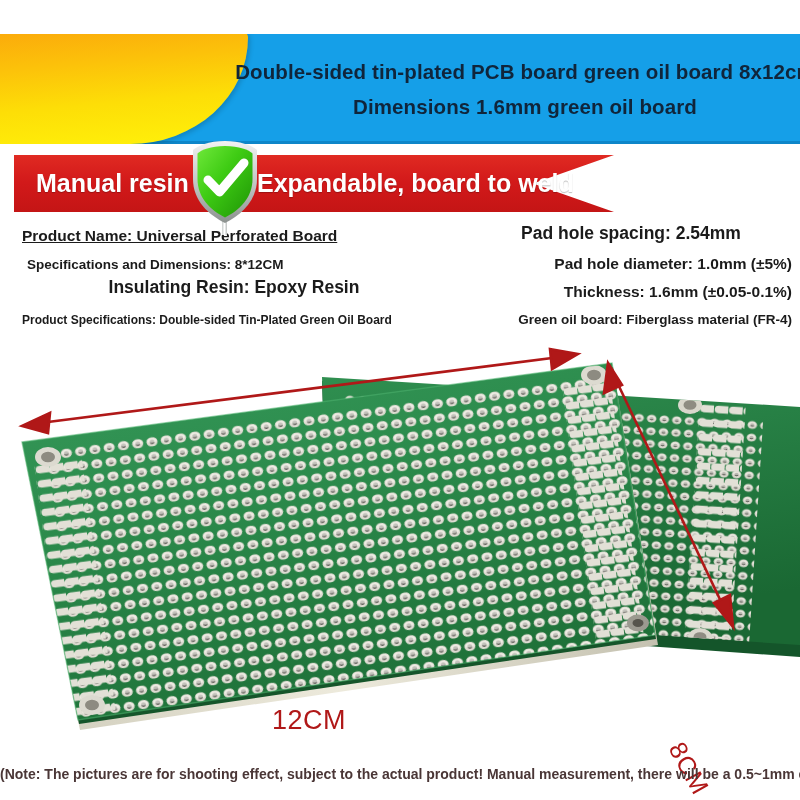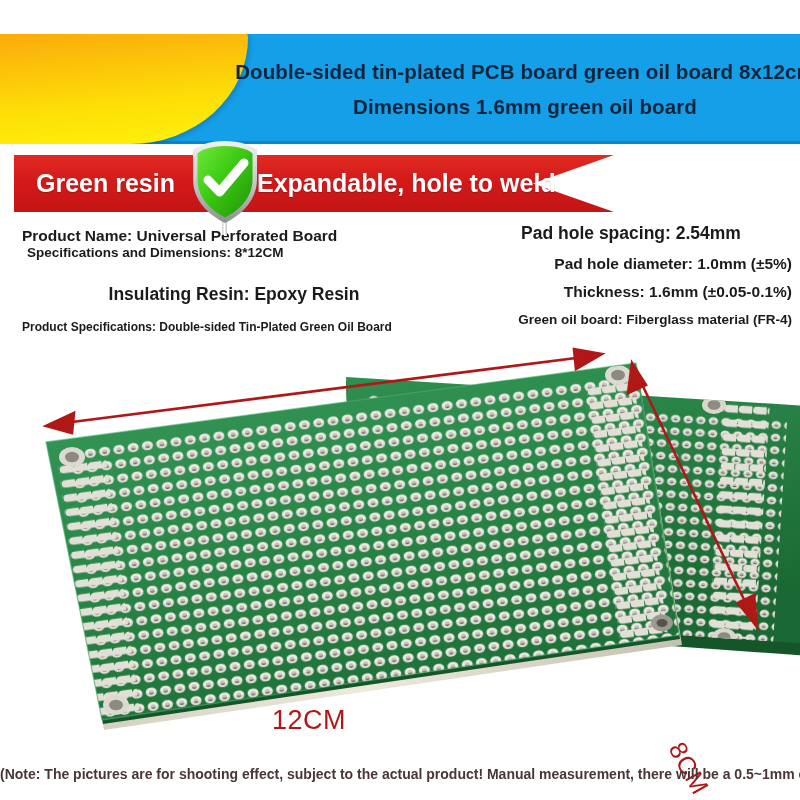--- a/index.html
+++ b/index.html
@@ -67,30 +67,30 @@
     position:absolute;left:18px;top:228px;width:430px;
   }
   #spec-right{
     position:absolute;left:470px;top:225px;width:322px;text-align:right;
   }
   .spec-line{color:#1b1b1b;white-space:nowrap;}
   .sz-lg{font-size:15.5px;font-weight:bold;line-height:1;}
   .sz-md{font-size:13.5px;font-weight:bold;line-height:1;}
   .sz-sm{font-size:12px;font-weight:bold;line-height:1;}
   .sz-xl{font-size:17.5px;font-weight:bold;line-height:1;text-align:center;}
-  #spec-left .spec-line:nth-child(1){margin-left:4px;margin-bottom:2px;}
-  #spec-left .spec-line:nth-child(2){margin-left:9px;margin-bottom:27px;}
+  #spec-left .spec-line:nth-child(1){margin-left:4px;margin-bottom:14px;text-decoration:underline;}
+  #spec-left .spec-line:nth-child(2){margin-left:9px;margin-bottom:8px;}
   #spec-left .spec-line:nth-child(3){margin-left:2px;margin-bottom:17px;}
   #spec-left .spec-line:nth-child(4){margin-left:4px;}
   #spec-right .spec-line{margin-bottom:13px;}
   #spec-right .spec-line:last-child{margin-bottom:0;}
 
   
   #product-image{
-    position:absolute;left:0;top:345px;width:693px;height:410px;padding-left:24px;
+    position:absolute;left:0;top:345px;width:693px;height:410px;
   }
   #product-image svg{display:block;}
 
   
   .dim-label{
     position:absolute;color:#B01818;font-weight:normal;
     font-family:"Liberation Sans", sans-serif;
   }
   #dim-12cm{
     left:272px;top:360px;font-size:27px;letter-spacing:.5px;
@@ -113,22 +113,22 @@
 <div id="header-banner">
   <div id="yellow-shape"></div>
   <div id="header-text-wrap">
     <div class="header-line">Double-sided tin-plated PCB board green oil board 8x12cm</div>
     <div class="header-line">Dimensions 1.6mm green oil board</div>
   </div>
 </div>
 
 <div id="red-ribbon">
   <div id="red-ribbon-bg"></div>
-  <div class="ribbon-label" id="ribbon-left-label">Green resin</div>
-  <div class="ribbon-label" id="ribbon-right-label">Expandable, hole to weld</div>
+  <div class="ribbon-label" id="ribbon-left-label">Manual resin</div>
+  <div class="ribbon-label" id="ribbon-right-label">Expandable, board to weld</div>
 
   <svg id="shield-badge" viewBox="0 0 72 96">
     <defs>
       <linearGradient id="shieldGrad" x1="0" y1="0" x2="1" y2="1">
         <stop offset="0%" stop-color="#6FE83A"></stop>
         <stop offset="42%" stop-color="#3FCC14"></stop>
         <stop offset="100%" stop-color="#1E9405"></stop>
       </linearGradient>
       <linearGradient id="rimGrad" x1="0" y1="0" x2="0" y2="1">
         <stop offset="0%" stop-color="#F2F2F2"></stop>

